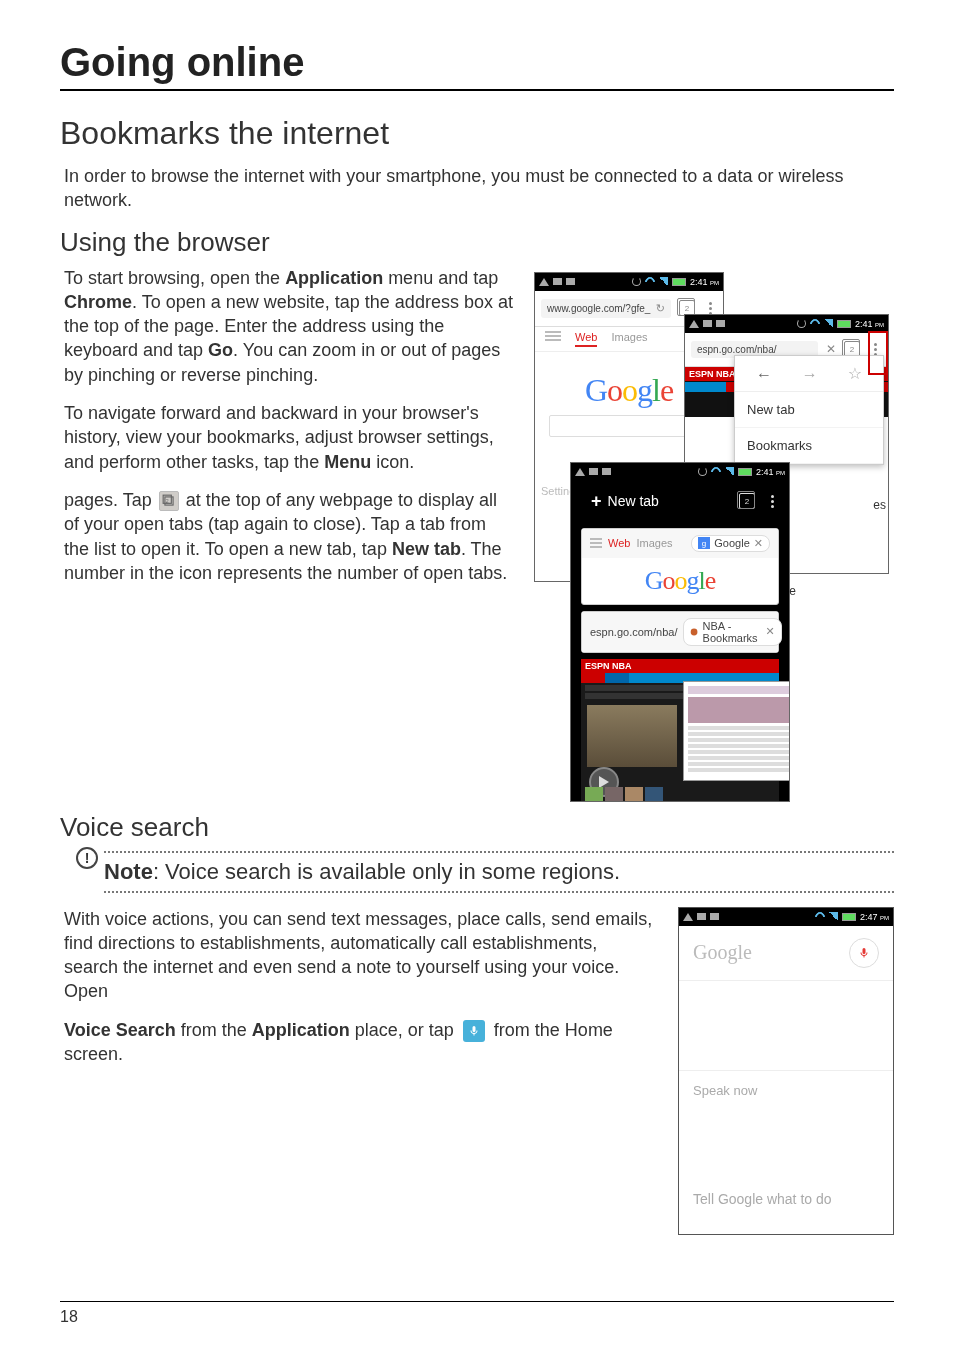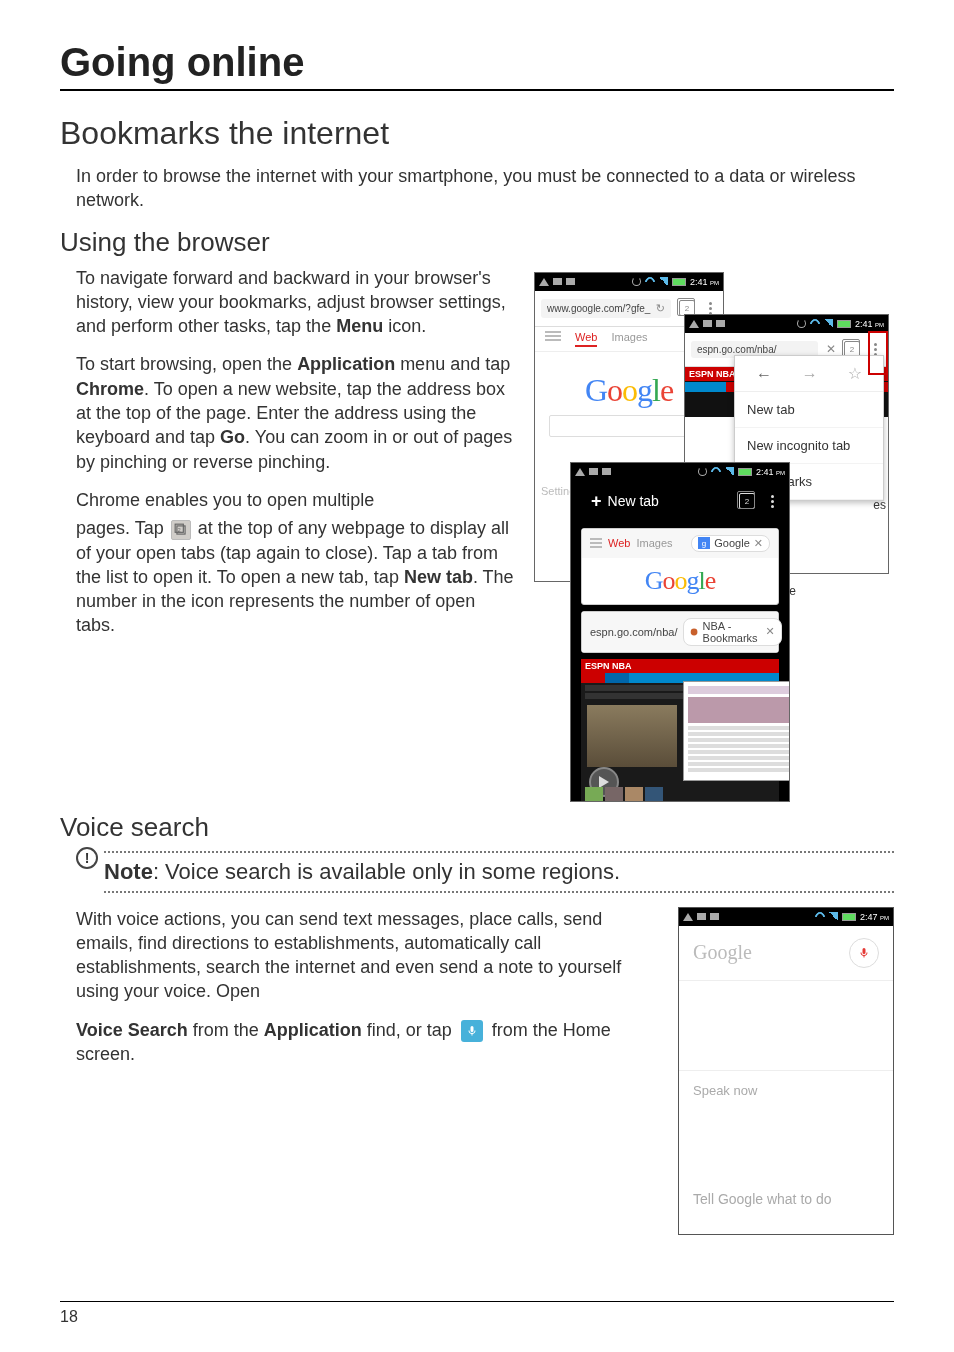--- a/index.html
+++ b/index.html
@@ -33,21 +33,21 @@
     font-size: 26px;
     color: #333;
     margin: 10px 0 8px 0;
     font-weight: normal;
   }
   .body-text {
     font-size: 18px;
     line-height: 1.35;
     color: #333;
     margin-bottom: 14px;
-    margin-left: 16px;
+    margin-left: 4px;
   }
   .bold { font-weight: bold; }
   .content-row { display: flex; gap: 20px; }
   .left-col { flex: 1 1 0; }
   .right-col { width: 360px; flex-shrink: 0; }
 
   
   .note-wrap {
     position: relative;
     margin: 6px 0 14px 0;
@@ -255,28 +255,27 @@
 <div class="title-underline"></div>
 
 <div class="h2">Bookmarks the internet</div>
 <p class="body-text">In order to browse the internet with your smartphone, you must be connected to a data or wireless network.</p>
 
 <div class="h3">Using the browser</div>
 
 <div class="content-row">
   <div class="left-col">
     <p class="body-text">
+      <span>To start browsing, open the </span><span class="bold">Application</span><span> menu and tap </span><span class="bold">Chrome</span><span>. To open a new website, tap the address box at the top of the page. Enter the address using the keyboard and tap </span><span class="bold">Go</span><span>. You can zoom in or out of pages by pinching or reverse pinching.</span>
+    </p>
+
+    <p class="body-text">
       <span>To navigate forward and backward in your browser's history, view your bookmarks, adjust browser settings, and perform other tasks, tap the </span><span class="bold">Menu</span><span> icon.</span>
     </p>
 
-    <p class="body-text">
-      <span>To start browsing, open the </span><span class="bold">Application</span><span> menu and tap </span><span class="bold">Chrome</span><span>. To open a new website, tap the address box at the top of the page. Enter the address using the keyboard and tap </span><span class="bold">Go</span><span>. You can zoom in or out of pages by pinching or reverse pinching.</span>
-    </p>
-
-    <p class="body-text" style="margin-bottom:4px;">Chrome enables you to open multiple </p>
 
     <p class="body-text">
       <span>pages. Tap </span><span class="inline-icon">
         <svg viewBox="0 0 24 24">
             <rect x="5" y="5" width="14" height="14" fill="none" stroke="#666" stroke-width="2"></rect>
             <rect x="2" y="2" width="14" height="14" fill="none" stroke="#666" stroke-width="2"></rect>
             <text x="9" y="15" font-size="9" fill="#666" text-anchor="middle">2</text>
           </svg>
       </span><span> at the top of any webpage to display all of your open tabs (tap again to close). Tap a tab from the list to open it. To open a new tab, tap </span><span class="bold">New tab</span><span>. The number in the icon represents the number of open tabs.</span>
     </p>
@@ -366,21 +365,20 @@
             </div>
         </div>
         <div class="red-menu-highlight"></div>
         <div class="popover">
           <div class="nav-row">
             <span class="arrow-back">←</span>
             <span>→</span>
             <span>☆</span>
           </div>
           <div class="mi">New tab</div>
-          <div class="mi">New incognito tab</div>
           <div class="mi">Bookmarks</div>
         </div>
       </div>
       <span class="half-es">es</span>
 
       <div class="phone-frame frame-c">
         <div class="frame-c-inner">
           <div class="status-bar">
             <div class="status-icons-left">
               <div class="status-tri"></div>
@@ -500,21 +498,21 @@
   <div class="note-text">
     <span class="note-label">Note</span><span>: Voice search is available only in some regions.</span>
   </div>
   <div class="dotted-bottom"></div>
 </div>
 
 <div style="display:flex;gap:20px;">
   <div style="flex:1;">
     <p class="body-text">With voice actions, you can send text messages, place calls, send emails, find directions to establishments, automatically call establishments, search the internet and even send a note to yourself using your voice. Open </p>
     <p class="body-text">
-      <span class="bold">Voice Search</span><span> from the </span><span class="bold">Application</span><span> find, or tap </span><span class="mic-inline">
+      <span class="bold">Voice Search</span><span> from the </span><span class="bold">Application</span><span> place, or tap </span><span class="mic-inline">
           <svg viewBox="0 0 24 24">
             <path d="M12 14a3 3 0 0 0 3-3V5a3 3 0 0 0-6 0v6a3 3 0 0 0 3 3zm5-3a5 5 0 0 1-10 0H5a7 7 0 0 0 6 6.9V21h2v-3.1A7 7 0 0 0 19 11z"></path>
           </svg>
         </span><span> from the Home screen.</span>
     </p>
   </div>
 
   <div class="voice-shot">
     <div class="voice-status">
       <div class="status-icons-left">

